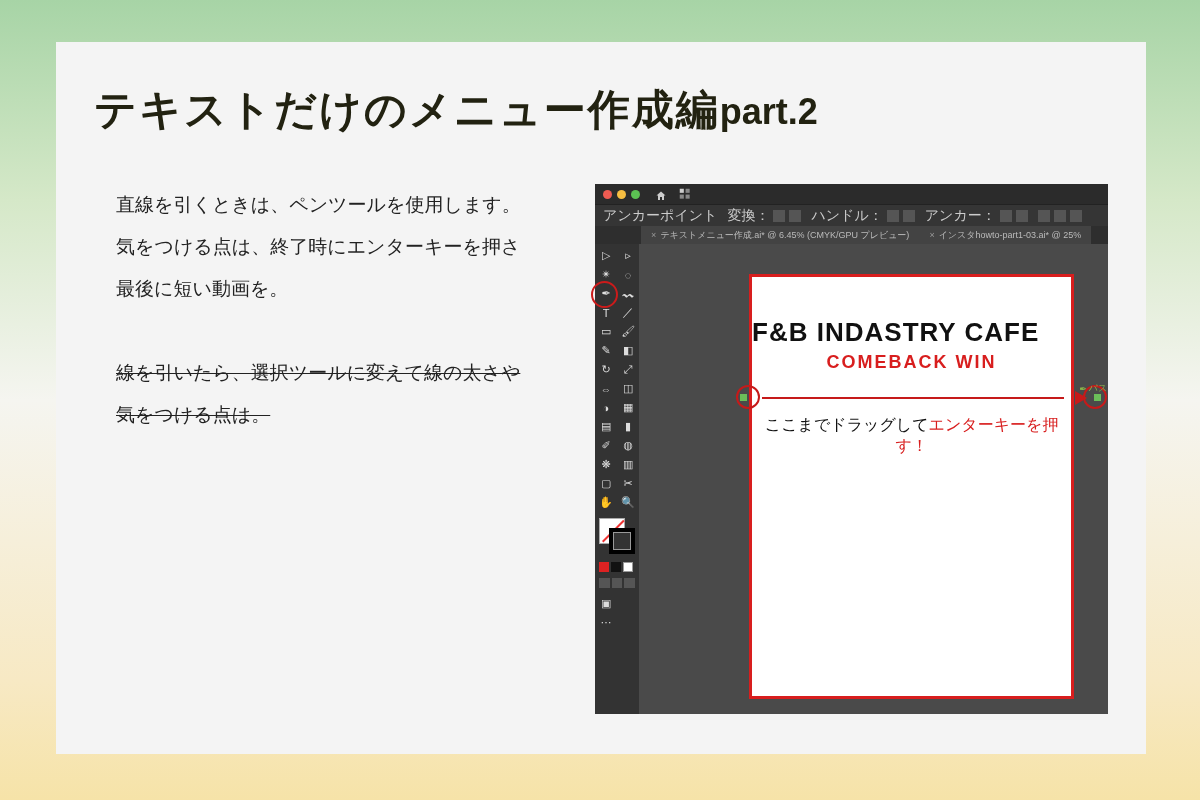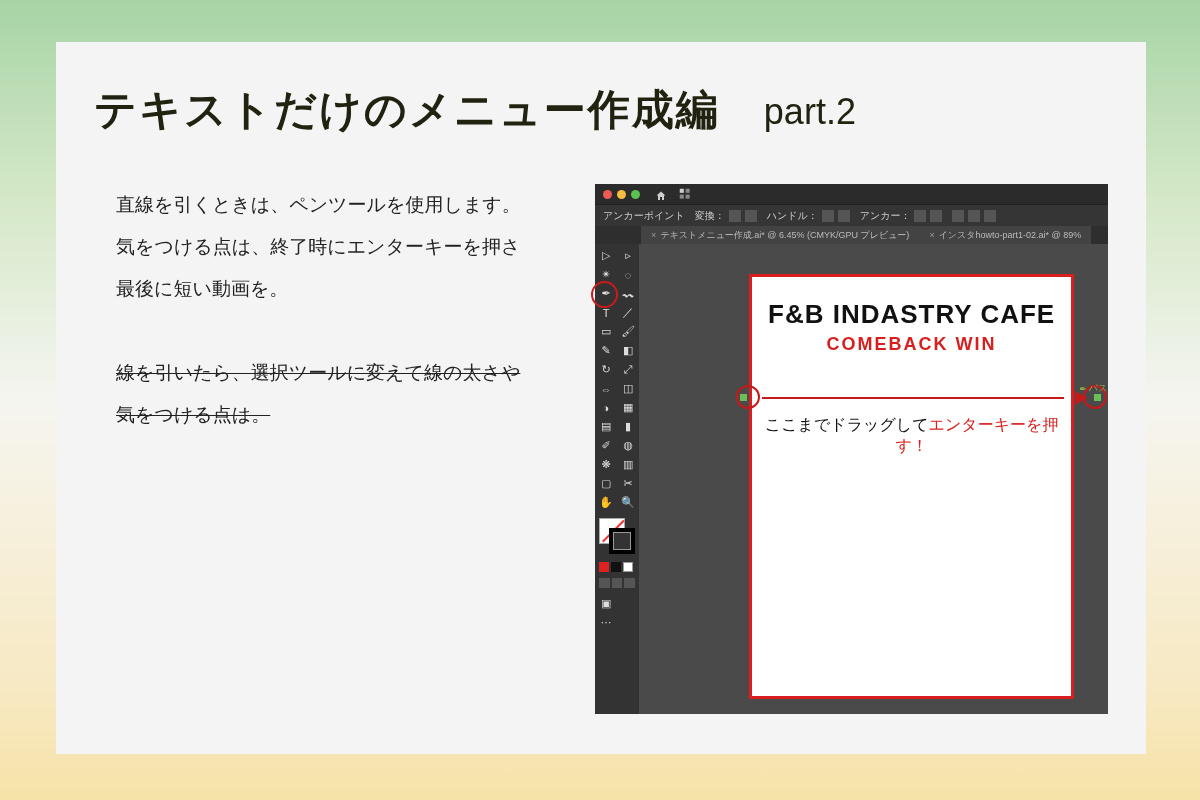--- a/index.html
+++ b/index.html
@@ -8,36 +8,36 @@
   background: linear-gradient(to bottom, #a7d4a6 0%, #d5e8c8 25%, #f5f5f0 50%, #f7e9c4 85%, #f6e3a8 100%);
   font-family: "Hiragino Kaku Gothic ProN", "Yu Gothic", Meiryo, sans-serif;
 }
 .card {
   position: absolute; left: 56px; top: 42px; width: 1090px; height: 712px;
   background: #f4f4f4;
   padding: 40px 38px 38px 38px;
 }
 .title-row { display: flex; align-items: baseline; margin-bottom: 46px; }
 .title { font-size: 42px; font-weight: 700; color: #221; letter-spacing: 2px; }
-.part  { font-size: 36px; font-weight: 400; color: #221; margin-left: 44px; }
+.part  { font-size: 36px; font-weight: 700; color: #221; }
 
 .body { display: flex; gap: 4px; }
 .text-col { width: 500px; padding-left: 22px; font-size: 19px; line-height: 42px; color: #222; }
 .text-col .strike { text-decoration: line-through; text-decoration-thickness: 1px; }
 .spacer { height: 42px; }
 
 
 .ai { position: relative; width: 516px; height: 530px; background: #434343; font-family: sans-serif; }
 .ai-titlebar { height: 20px; background: #2b2b2b; display: flex; align-items: center; padding: 0 8px; gap: 5px; }
 .tb-dot { width: 9px; height: 9px; border-radius: 50%; }
 .tb-red { background: #ee5b52; } .tb-yellow { background: #f5bd41; } .tb-green { background: #5cc153; }
 .tb-home { width: 12px; height: 12px; margin-left: 10px; color: #ddd; }
 .tb-grid { width: 14px; height: 14px; margin-left: 6px; color: #ddd; }
 
-.ai-ctrlbar { height: 22px; background: #353535; color: #ccc; font-size: 10px; display: flex; align-items: center; padding: 0 8px; gap: 10px; border-top: 1px solid #222; white-space: nowrap; overflow: hidden; }
+.ai-ctrlbar { height: 22px; background: #353535; color: #ccc; font-size: 14px; display: flex; align-items: center; padding: 0 8px; gap: 10px; border-top: 1px solid #222; white-space: nowrap; overflow: hidden; }
 .ai-ctrlbar .seg { display: flex; align-items: center; gap: 4px; }
 .ai-ctrlbar .ico { width: 12px; height: 12px; background: #555; display: inline-block; }
 
 .ai-tabs { height: 18px; background: #2e2e2e; color: #bbb; font-size: 9px; display: flex; align-items: center; padding-left: 46px; }
 .ai-tab { padding: 0 10px; height: 100%; display: flex; align-items: center; gap: 4px; background: #434343; }
 .ai-tab.active {}
 .ai-tab .x { color: #999; }
 
 .ai-main { position: absolute; left: 0; top: 60px; right: 0; bottom: 0; display: flex; }
 .toolbar { width: 44px; background: #333; display: flex; flex-direction: column; padding-top: 2px; position: relative; }
@@ -53,21 +53,21 @@
 .sw.red { background: #d22; } .sw.k { background: #111; } .sw.none { background: #fff; position: relative; }
 .sw.none::after { content: ''; position: absolute; left: 0; top: 0; right: 0; bottom: 0; border: 1px solid #999; }
 .mode-row { display: flex; gap: 2px; margin: 4px 4px 0; }
 .mode { width: 12px; height: 10px; background: #555; }
 
 .canvas-area { flex: 1; position: relative; background: #4a4a4a; }
 .artboard {
   position: absolute; left: 110px; top: 30px; width: 325px; height: 425px; background: #fff;
   border: 3px solid #d81e1e;
 }
-.ab-title { font-family: Impact, "Arial Black", sans-serif; font-weight: 900; font-size: 26px; letter-spacing: 1px; text-align: center; margin-top: 22px; color: #111; }
+.ab-title { font-family: Impact, "Arial Black", sans-serif; font-weight: 900; font-size: 26px; letter-spacing: 1px; text-align: left; margin-top: 40px; color: #111; }
 .ab-sub { font-family: Impact, "Arial Black", sans-serif; font-weight: 700; font-size: 18px; text-align: center; color: #d81e1e; letter-spacing: 2px; margin-top: 4px; }
 
 .line-illus { position: absolute; left: -10px; top: 108px; width: 345px; height: 26px; }
 .end-circle { position: absolute; width: 24px; height: 24px; border: 2px solid #c61a1a; border-radius: 50%; top: 0; }
 .end-l { left: -6px; } .end-r { right: -20px; }
 .arrow-line { position: absolute; left: 20px; top: 12px; width: 302px; height: 2px; background: #c61a1a; }
 .arrow-head { position: absolute; right: 0px; top: 6px; width: 0; height: 0; border-left: 12px solid #c61a1a; border-top: 7px solid transparent; border-bottom: 7px solid transparent; }
 .anchor-sq { position: absolute; top: 9px; width: 7px; height: 7px; background: #6bbf59; }
 .anchor-l { left: -2px; } .anchor-r { right: -14px; }
 
@@ -141,21 +141,21 @@
           </span>
       </div>
 
       <div class="ai-tabs">
         <div class="ai-tab active">
           <span class="x">×</span>
           <span>テキストメニュー作成.ai* @ 6.45% (CMYK/GPU プレビュー)</span>
         </div>
         <div class="ai-tab">
           <span class="x">×</span>
-          <span>インスタhowto-part1-02.ai* @ 89%</span>
+          <span>インスタhowto-part1-03.ai* @ 25%</span>
         </div>
       </div>
 
       <div class="ai-main">
         <div class="toolbar">
           <div class="trow">
               <div class="tbtn">▷</div>
               <div class="tbtn">▹</div>
             </div>
           <div class="trow">

